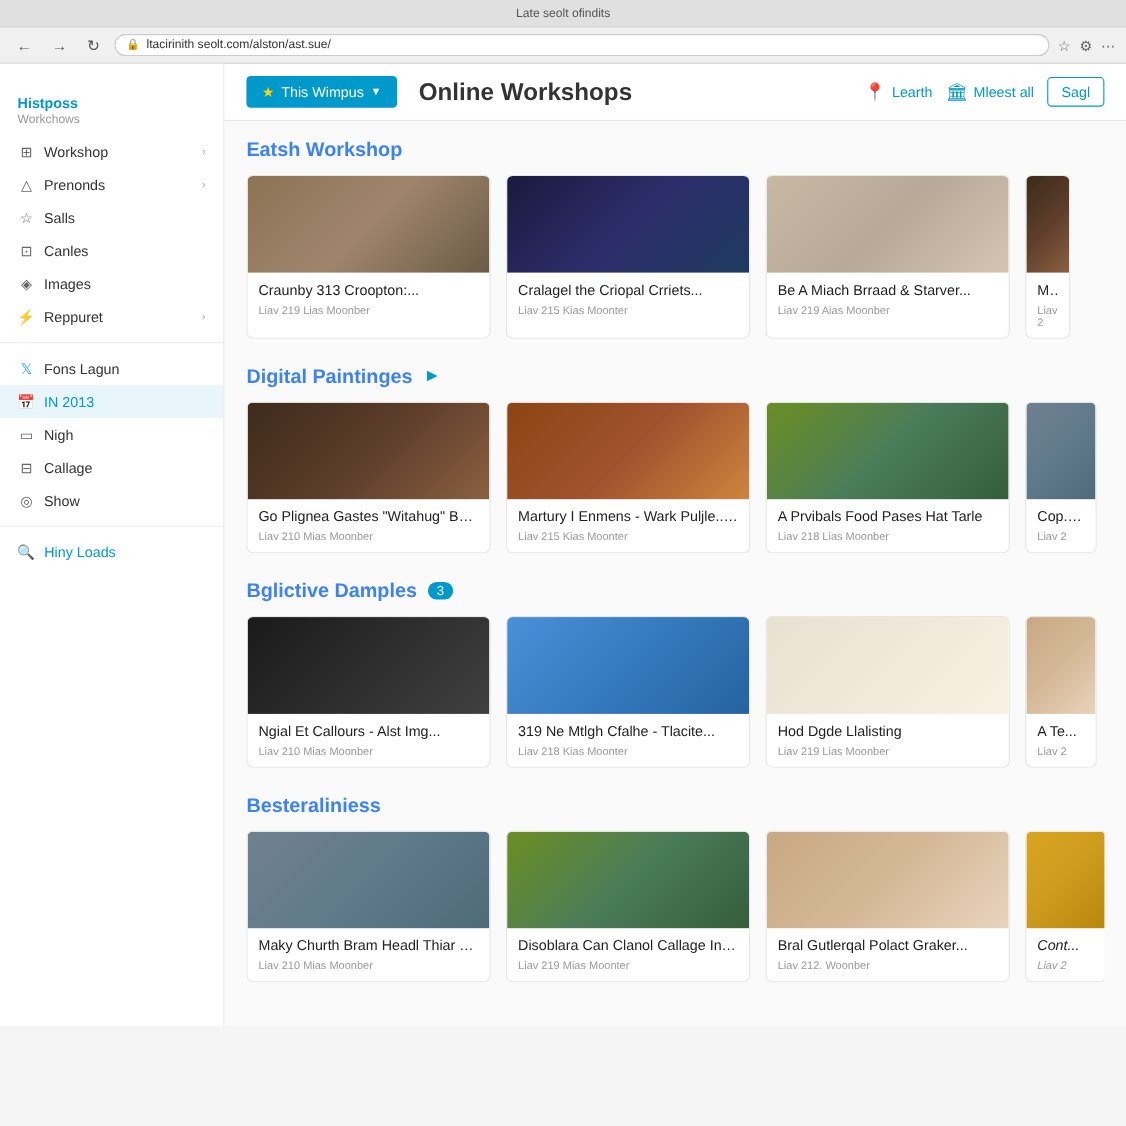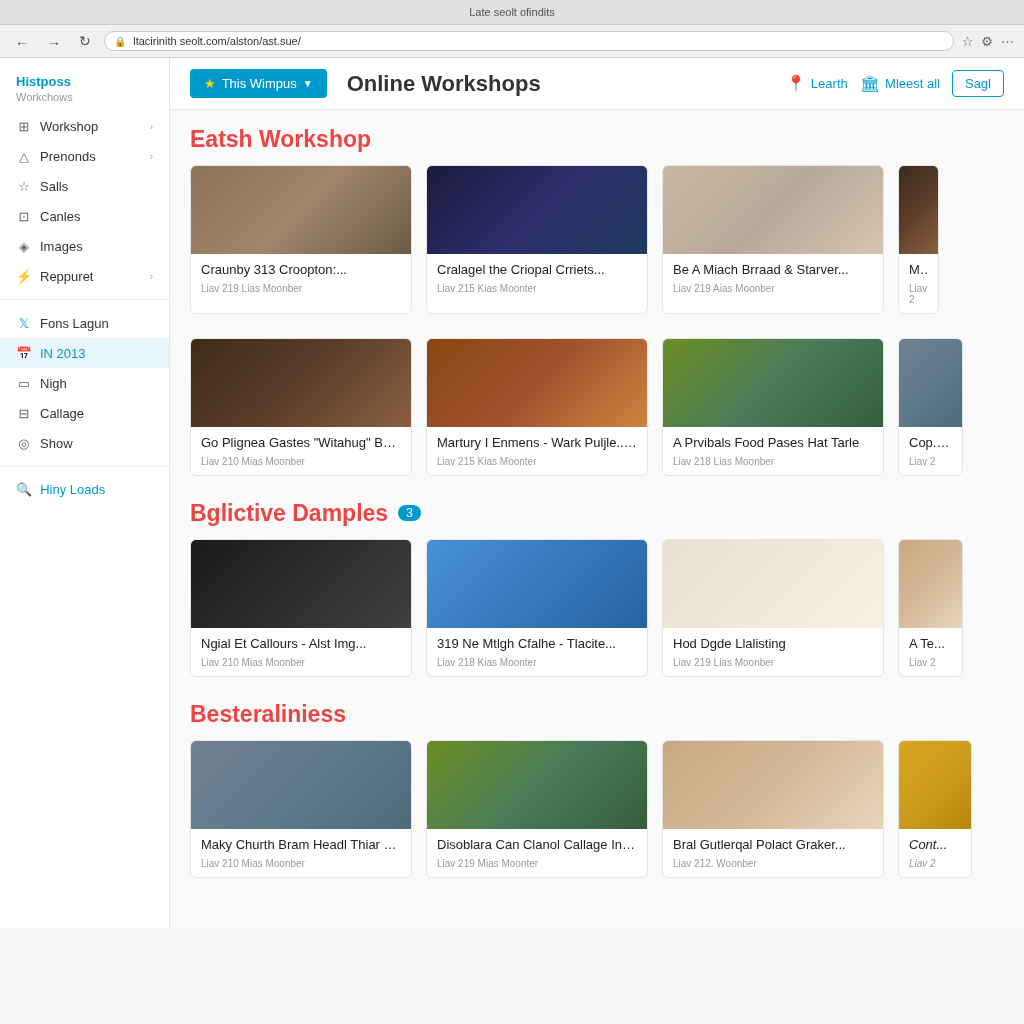--- a/index.html
+++ b/index.html
@@ -23,21 +23,21 @@
     .url-bar { flex: 1; background: white; border: 1px solid #ccc; border-radius: 12px; padding: 3px 10px; font-size: 11px; color: #444; display: flex; align-items: center; gap: 6px; }
     .url-lock { color: #999; font-size: 10px; }
     .url-text { flex: 1; font-size: 11px; color: #333; }
     .nav-icons { display: flex; gap: 8px; align-items: center; }
     .nav-icon-btn { background: none; border: none; color: #666; cursor: pointer; font-size: 13px; }
 
     
     .app { display: flex; background: white; min-height: 870px; }
 
     
-    .sidebar { width: 170px; background: white; border-right: 1px solid #e5e5e5; padding: 12px 0; flex-shrink: 0; }
+    .sidebar { width: 204px; background: white; border-right: 1px solid #e5e5e5; padding: 24px 0; flex-shrink: 0; }
     .sidebar-section-title { font-size: 13px; font-weight: 600; color: #0099cc; padding: 4px 16px 2px; }
     .sidebar-subtitle { font-size: 11px; color: #999; padding: 0 16px 8px; }
     .sidebar-item { display: flex; align-items: center; padding: 7px 16px; cursor: pointer; color: #333; gap: 8px; border-radius: 0; position: relative; }
     .sidebar-item.active { background: #e8f5fb; color: #0099cc; }
     .sidebar-item .icon { width: 16px; height: 16px; display: flex; align-items: center; justify-content: center; color: #666; font-size: 13px; }
     .sidebar-item .label { flex: 1; font-size: 13px; }
     .sidebar-item .chevron { color: #aaa; font-size: 10px; }
     .sidebar-divider { height: 1px; background: #eee; margin: 8px 0; }
     .sidebar-load-more { display: flex; align-items: center; padding: 7px 16px; cursor: pointer; color: #0099cc; gap: 8px; font-size: 13px; }
 
@@ -49,21 +49,21 @@
     .page-title { font-size: 22px; font-weight: 700; color: #333; margin-left: 20px; flex: 1; }
     .header-actions { display: flex; align-items: center; gap: 12px; }
     .header-action { display: flex; align-items: center; gap: 5px; color: #0099cc; font-size: 13px; cursor: pointer; }
     .header-action-icon { font-size: 16px; }
     .header-btn { border: 1.5px solid #0099cc; color: #0099cc; background: white; border-radius: 4px; padding: 5px 12px; font-size: 13px; cursor: pointer; }
 
     
     .main-content { flex: 1; padding: 16px 20px; overflow-x: hidden; background: #fafafa; }
     .section { margin-bottom: 24px; }
     .section-header { display: flex; align-items: center; gap: 10px; margin-bottom: 12px; }
-    .section-title { font-size: 23px; font-weight: 600; color: #ef4444; }
+    .section-title { font-size: 18px; font-weight: 600; color: #3b82f6; }
     .section-badge { background: #0099cc; color: white; border-radius: 10px; padding: 1px 8px; font-size: 12px; }
     .section-arrow { color: #0099cc; font-size: 16px; cursor: pointer; }
 
     
     .cards-grid { display: flex; gap: 14px; overflow: hidden; }
     .card { background: white; border-radius: 6px; border: 1px solid #e5e5e5; width: 222px; flex-shrink: 0; cursor: pointer; overflow: hidden; }
     .card-image { width: 100%; height: 88px; object-fit: cover; background: #ddd; overflow: hidden; display: flex; align-items: center; justify-content: center; }
     .card-body { padding: 8px 10px; }
     .card-title { font-size: 13px; font-weight: 500; color: #222; margin-bottom: 4px; line-height: 1.3; white-space: nowrap; overflow: hidden; text-overflow: ellipsis; }
     .card-meta { font-size: 10px; color: #999; }
@@ -235,20 +235,24 @@
             </div>
             <div class="card-body">
               <div class="card-title">Mlde...</div>
               <div class="card-meta">Liav 2</div>
             </div>
           </div>
         </div>
       </div>
 
       <div class="section">
+        <div class="section-header">
+          <h2 class="section-title">Digital Paintinges</h2>
+          <span class="section-arrow">►</span>
+        </div>
         <div class="cards-grid">
           <div class="card">
             <div class="card-image">
               <div class="img-placeholder img-p4"></div>
             </div>
             <div class="card-body">
               <div class="card-title">Go Plignea Gastes "Witahug" Besspect Need</div>
               <div class="card-meta">Liav 210 Mias Moonber</div>
             </div>
           </div>

